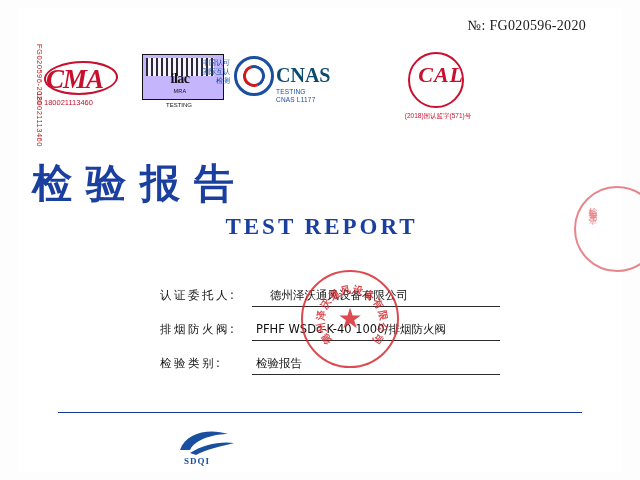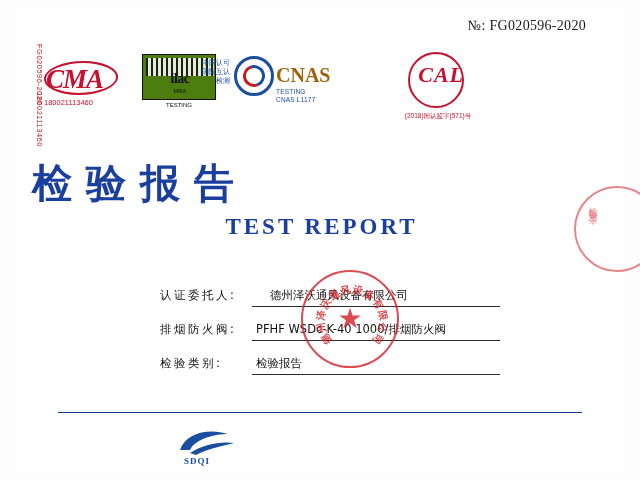--- a/index.html
+++ b/index.html
@@ -108,24 +108,24 @@
   .ilac {
     position: absolute;
     left: 124px;
     top: 6px;
     width: 74px;
     height: 60px;
   }
   .ilac .ilac-box {
     position: absolute;
     left: 0; top: 0;
-    width: 74px; height: 46px;
+    width: 82px; height: 46px;
     border: 1px solid #111;
     box-sizing: border-box;
-    background: #4d7c0f;
+    background: #c4b5fd;
   }
   .ilac .ilac-stripes {
     position: absolute;
     left: 3px; top: 3px;
     width: 68px; height: 18px;
     background: repeating-linear-gradient(90deg, #111 0px, #111 2px, #fff 2px, #fff 5px);
     opacity: .85;
   }
   .ilac .ilac-main {
     position: absolute;
@@ -184,21 +184,21 @@
     box-sizing: border-box;
     border-left-color: #d01a1a;
     border-bottom-color: #d01a1a;
     transform: rotate(25deg);
   }
   .cnas .cnas-name {
     position: absolute;
     left: 42px; top: 8px;
     font-size: 20px;
     font-weight: bold;
-    color: #a16207;
+    color: #0c4a6e;
     font-family: "Liberation Serif", serif;
     letter-spacing: 0px;
   }
   .cnas .cnas-cn {
     position: absolute;
     left: -48px; top: 2px;
     width: 44px;
     font-size: 7px;
     line-height: 9px;
     color: #1a4fa0;

